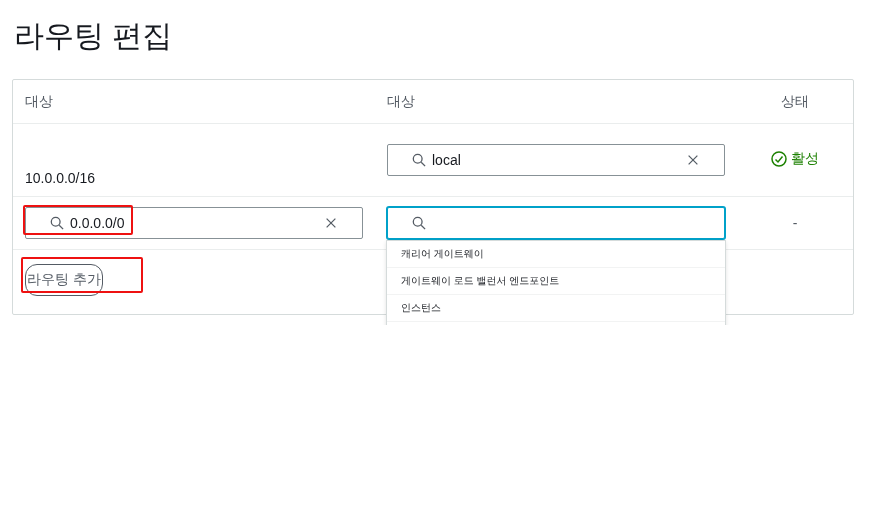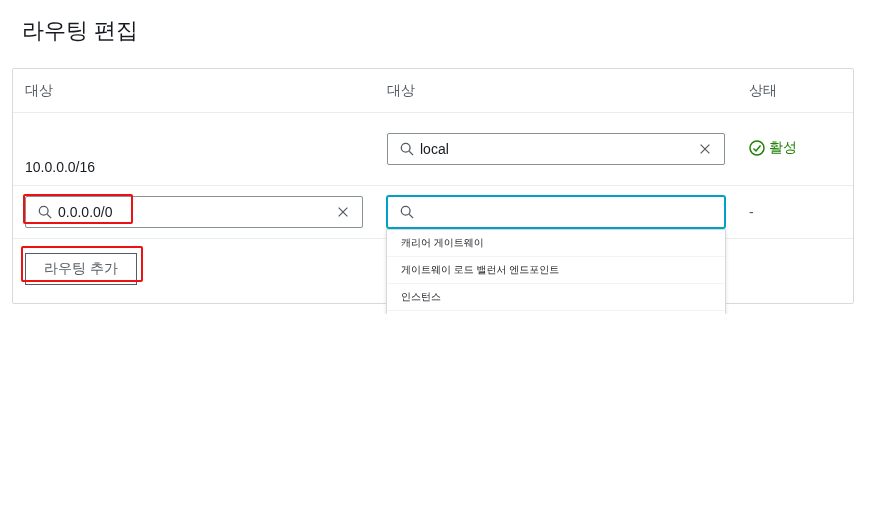--- a/index.html
+++ b/index.html
@@ -5,54 +5,54 @@
   * { box-sizing: border-box; margin: 0; padding: 0; }
   body {
     font-family: "Amazon Ember", "Helvetica Neue", Arial, sans-serif;
     font-size: 14px;
     color: #16191f;
     background: #ffffff;
     padding: 10px 12px;
     width: 869px;
   }
   h1 {
-    font-size: 22px;
+    font-size: 30px;
     font-weight: 400;
     color: #16191f;
-    margin: 6px 0 22px 10px;
+    margin: 6px 0 22px 2px;
   }
   .panel {
     border: 1px solid #d5dbdb;
     border-radius: 2px;
     width: 842px;
     position: relative;
     background: #fff;
   }
   .row {
     display: flex;
     align-items: center;
     border-bottom: 1px solid #eaeded;
     padding: 6px 0;
     min-height: 44px;
   }
   .row.header { font-weight: 400; color: #545b64; }
   .row:last-of-type { border-bottom: none; }
   .col-dest { width: 362px; padding: 4px 12px; }
   .col-target { width: 362px; padding: 4px 12px; }
-  .col-state { flex: 1; padding: 4px 12px; text-align: left; }
+  .col-state { flex: 1; padding: 4px 12px; text-align: center; }
   .plain-text { color: #16191f; margin-top: 36px; }
 
   .searchbox {
     display: flex;
     align-items: center;
     border: 1px solid #879196;
     border-radius: 2px;
     background: #fff;
     height: 32px;
-    padding: 0 12px;
+    padding: 0 24px;
     gap: 6px;
   }
   .searchbox.focused { border: 1px solid #00a1c9; box-shadow: 0 0 0 1px #00a1c9; }
   .searchbox input {
     border: none;
     outline: none;
     flex: 1;
     font-size: 14px;
     background: transparent;
     color: #16191f;
@@ -63,23 +63,23 @@
   .status-active { color: #1d8102; display: inline-flex; align-items: center; gap: 4px; font-size: 14px; }
   .check-circle { width: 16px; height: 16px; display: inline-block; }
 
   .dash { color: #545b64; }
 
   .addroute-row { padding: 14px 12px 18px 12px; }
   .add-route-btn {
     background: #fff;
     border: 1px solid #545b64;
     color: #545b64;
-    padding: 6px 18px;
+    padding: 6px 1px;
     font-size: 14px;
-    border-radius: 0;
+    border-radius: 12px;
     cursor: pointer;
   }
 
   .hl { border: 2px solid #e11; border-radius: 2px; position: absolute; pointer-events: none; }
 
   .dropdown {
     position: absolute;
     top: 160px;
     left: 373px;
     width: 340px;

